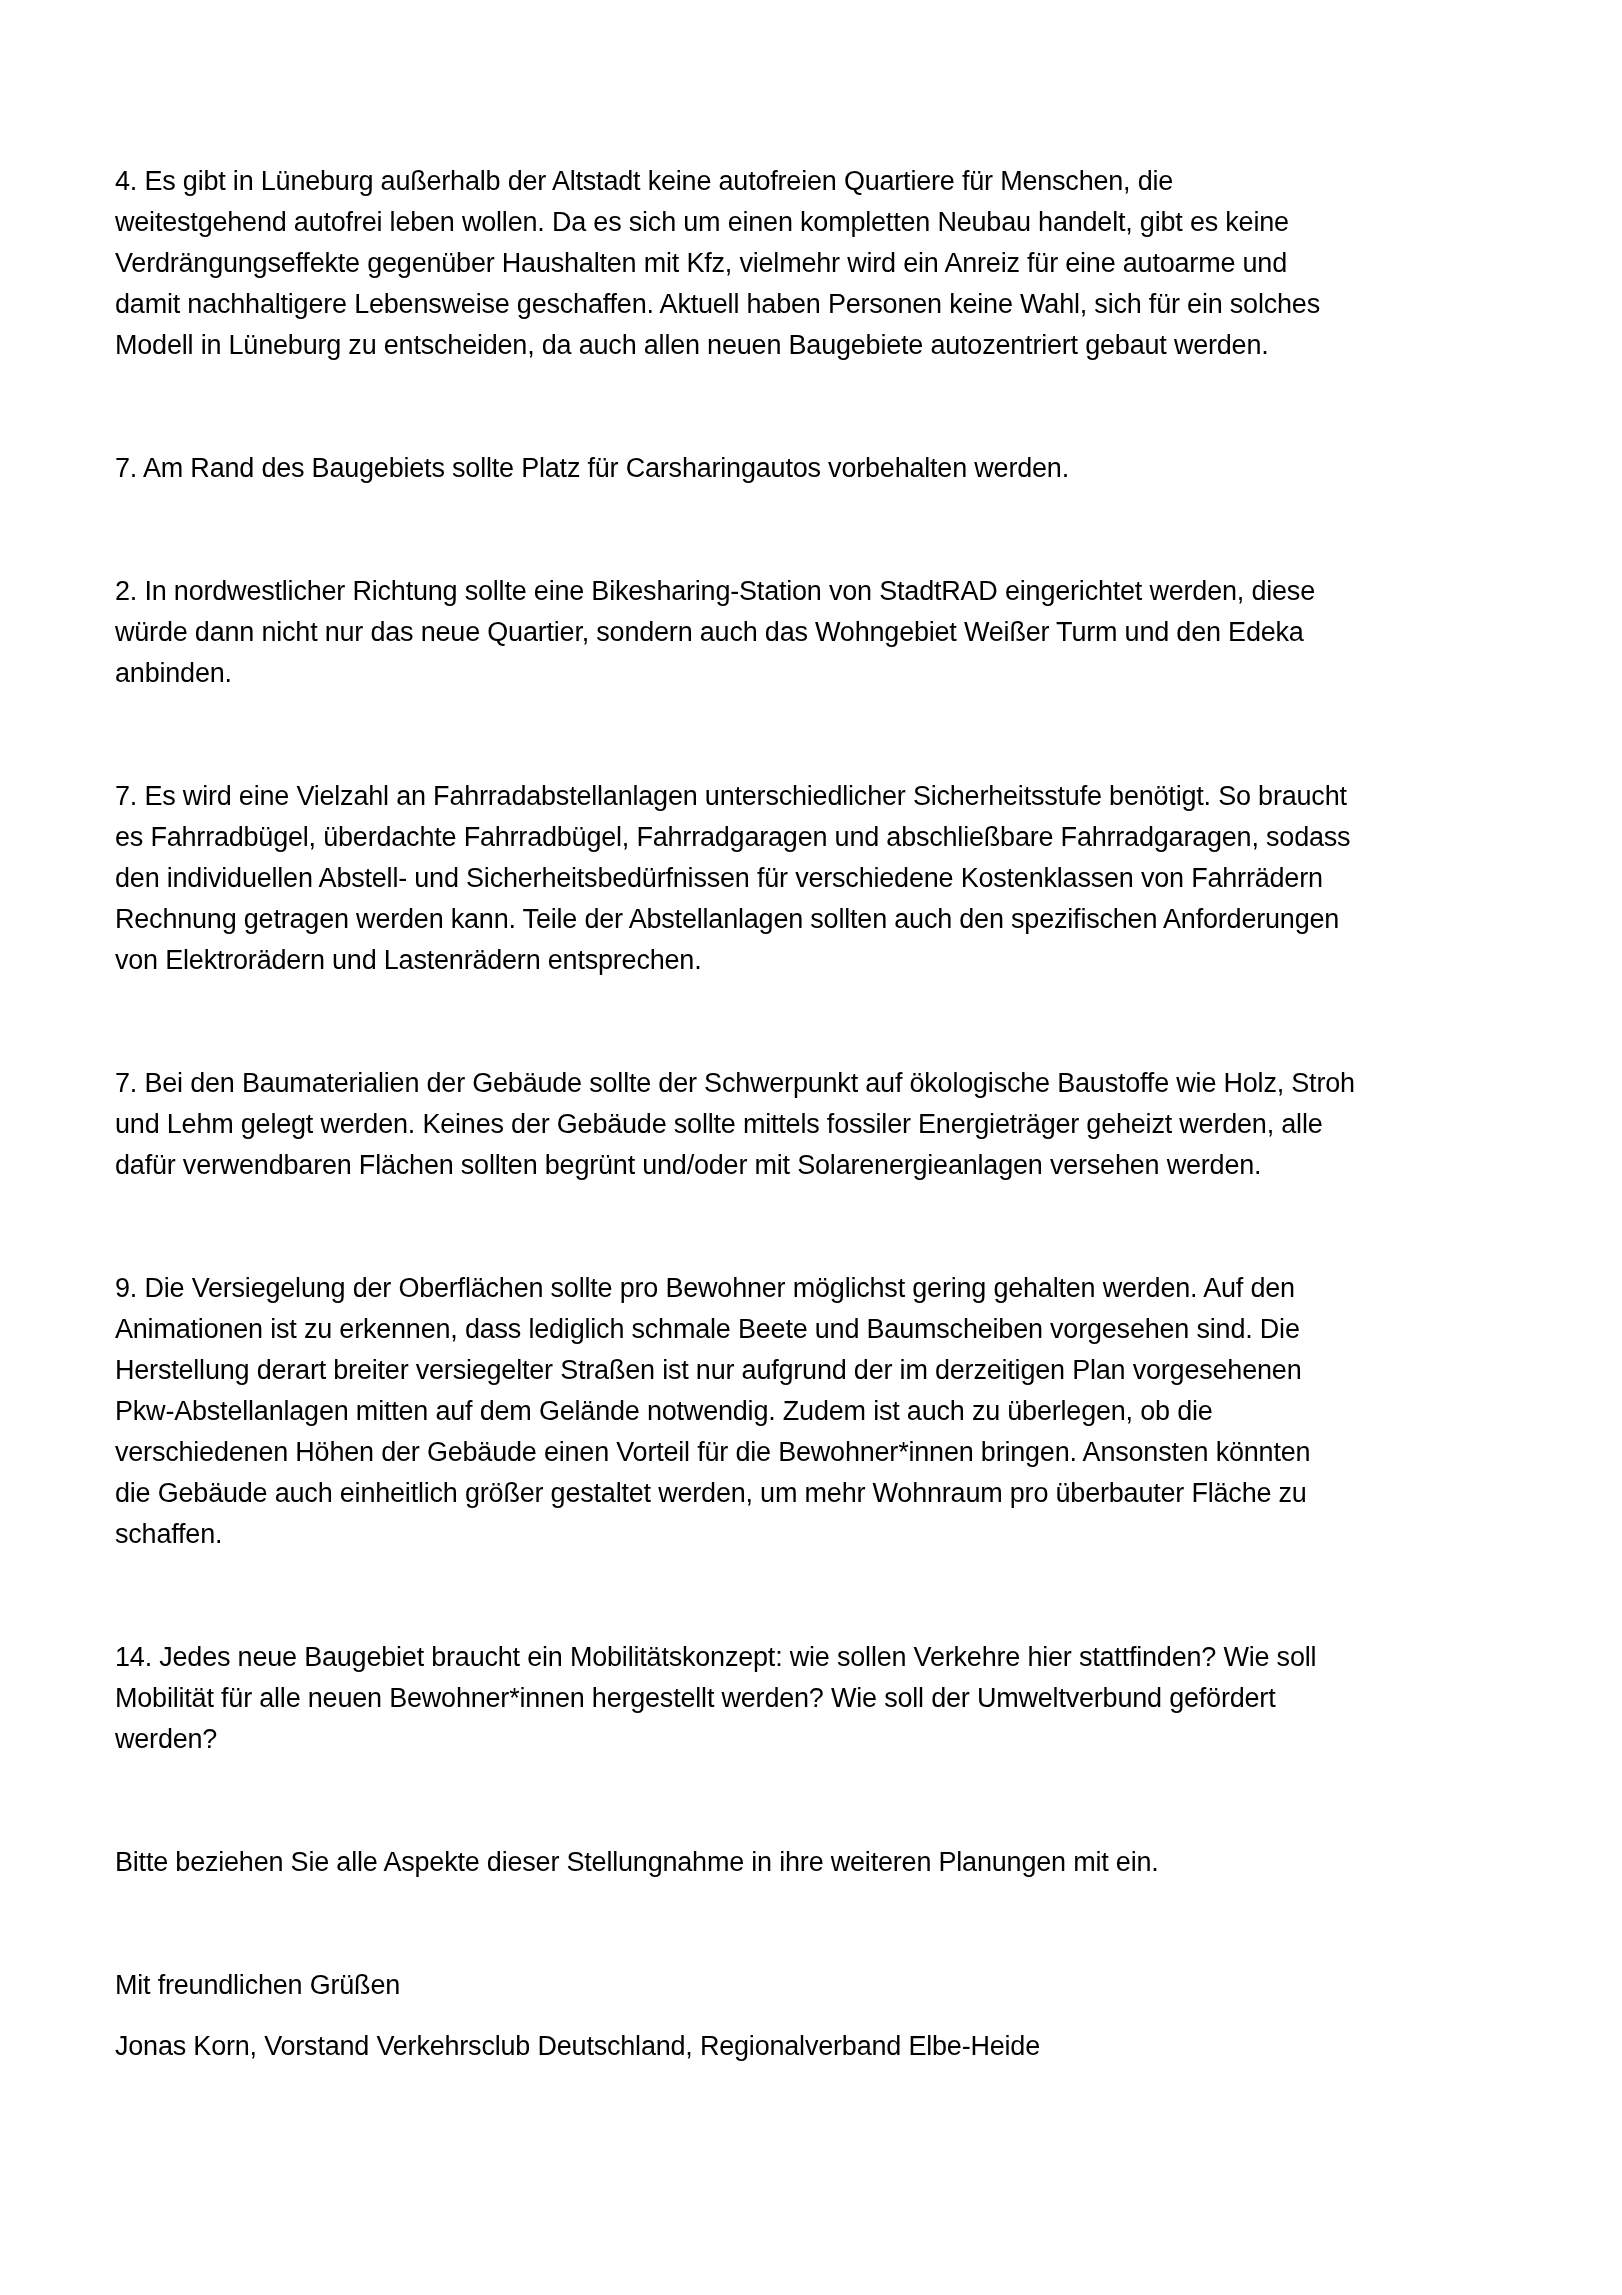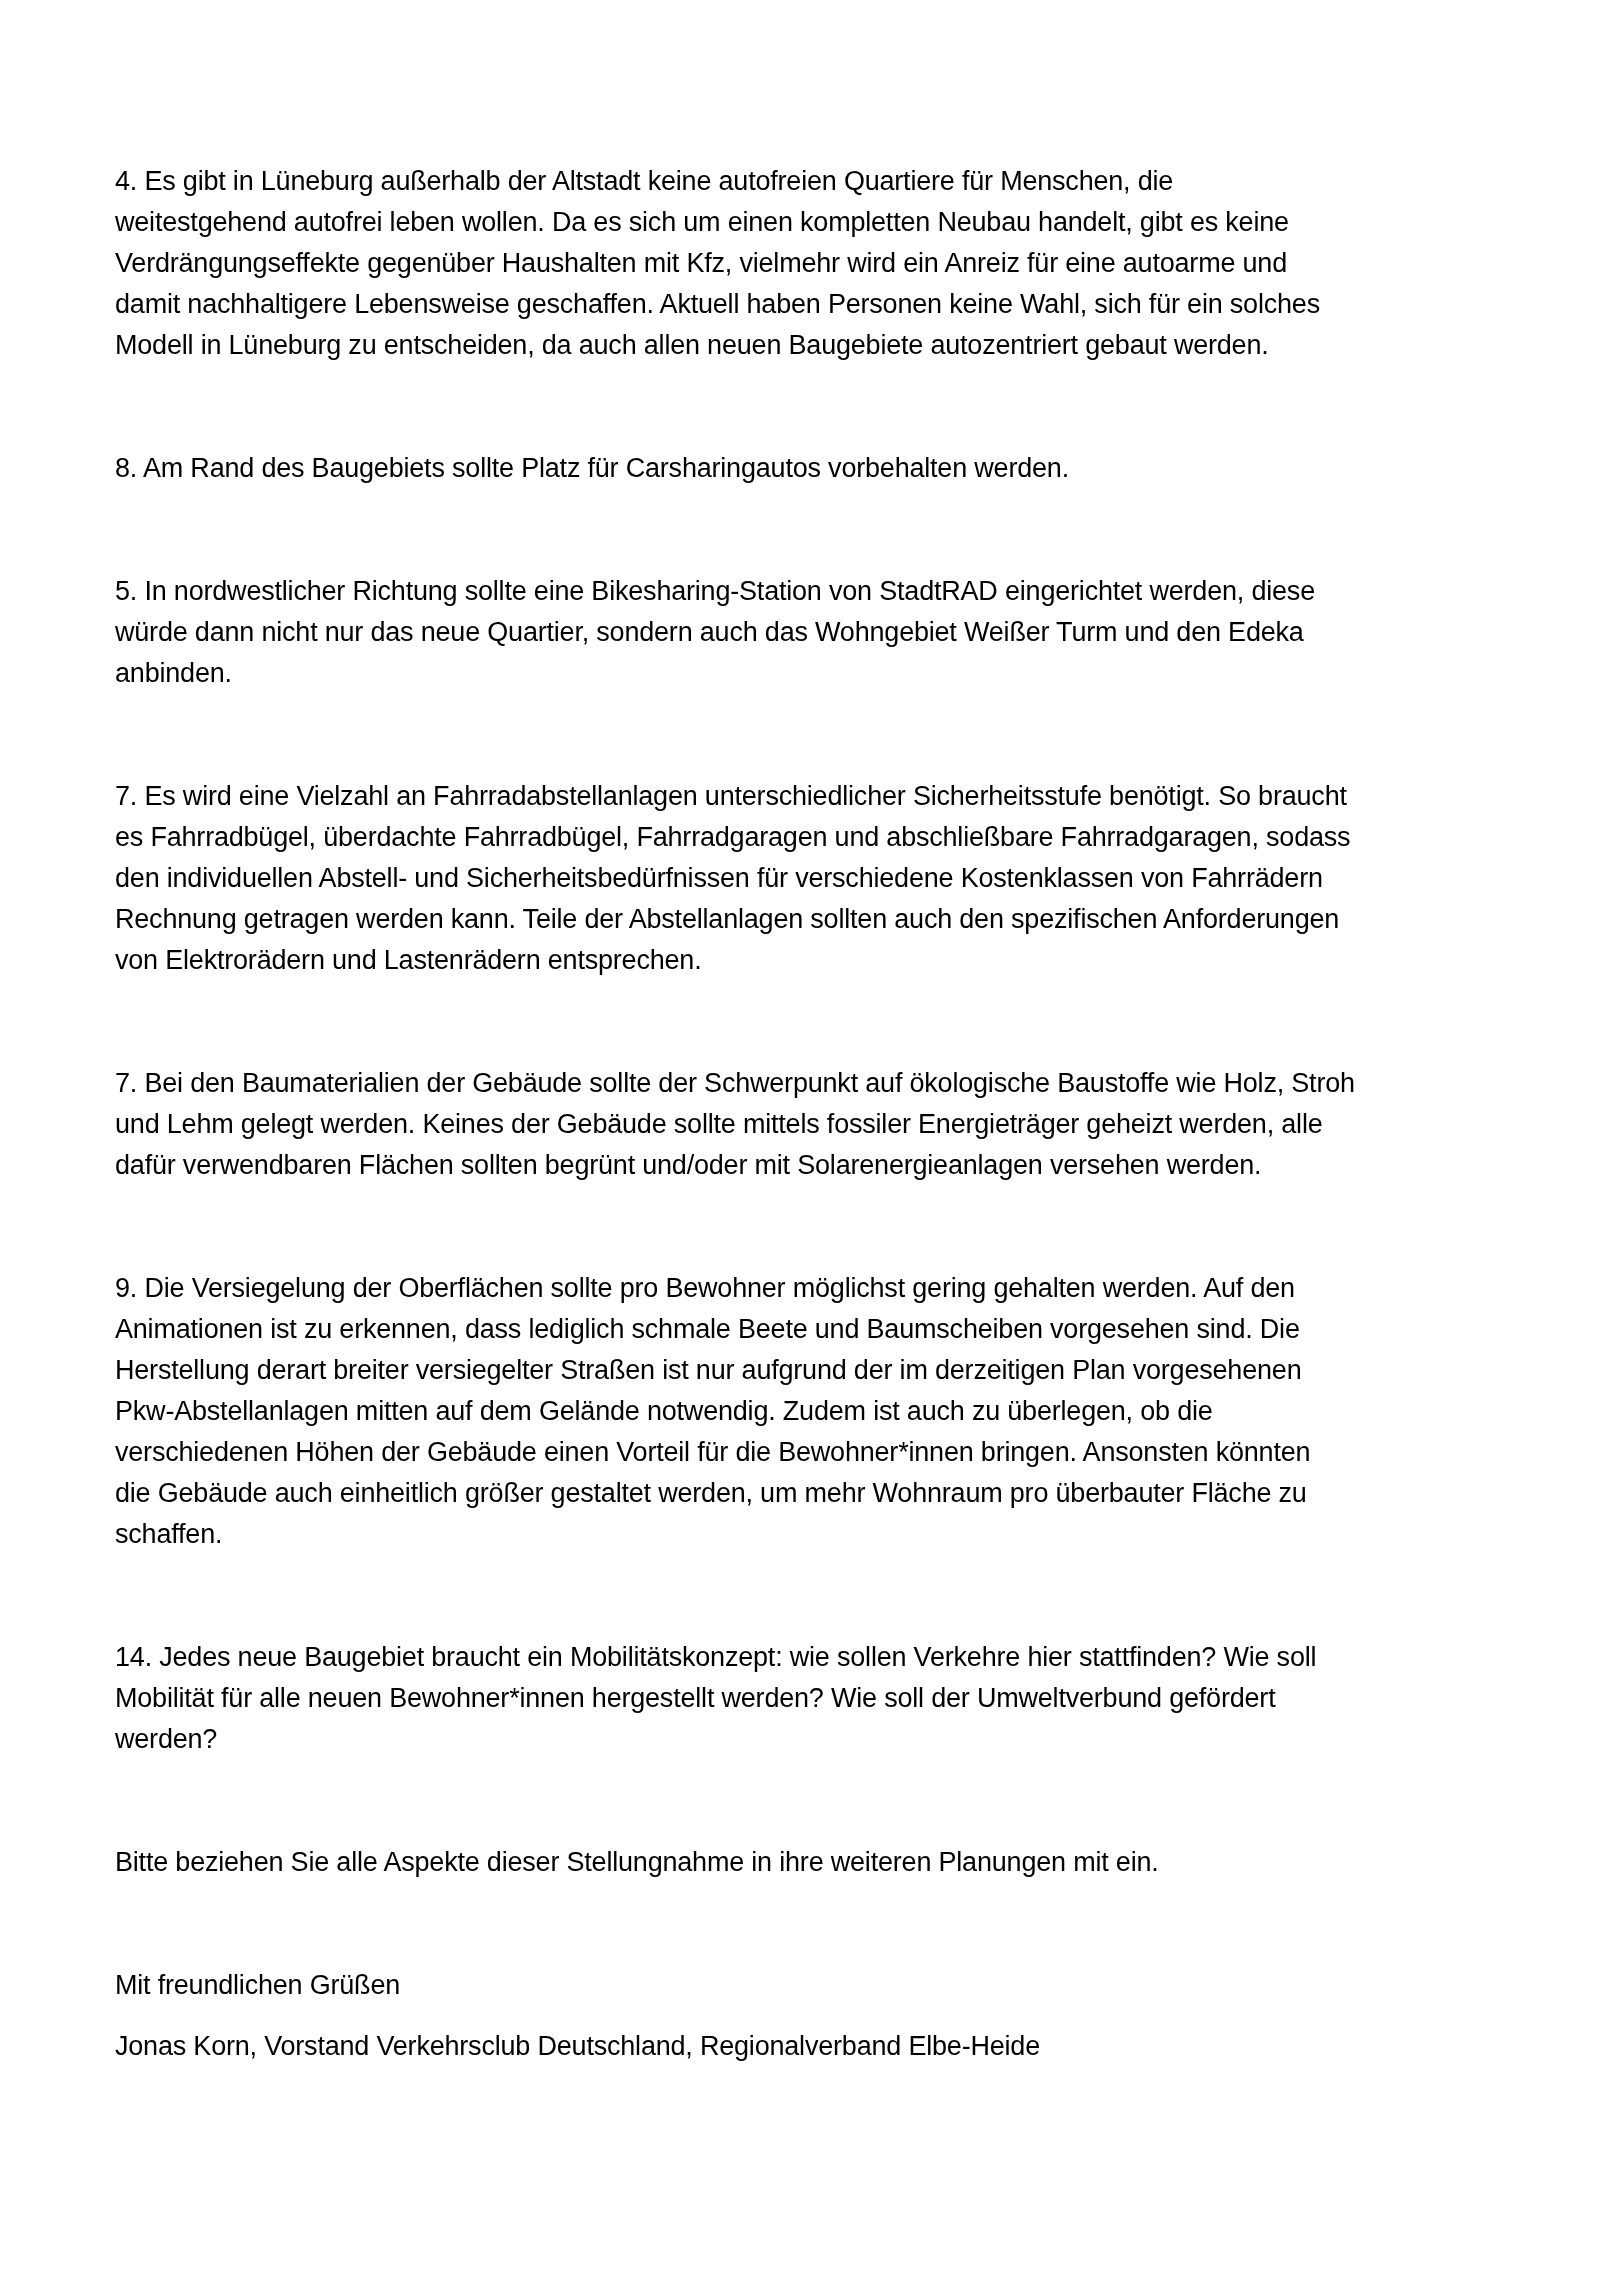--- a/index.html
+++ b/index.html
@@ -45,22 +45,22 @@
 </head>
 <body>
 
 <div class="page">
   <div class="content">
     <p class="para">4. Es gibt in Lüneburg außerhalb der Altstadt keine autofreien Quartiere für Menschen, die
 weitestgehend autofrei leben wollen. Da es sich um einen kompletten Neubau handelt, gibt es keine
 Verdrängungseffekte gegenüber Haushalten mit Kfz, vielmehr wird ein Anreiz für eine autoarme und
 damit nachhaltigere Lebensweise geschaffen. Aktuell haben Personen keine Wahl, sich für ein solches
 Modell in Lüneburg zu entscheiden, da auch allen neuen Baugebiete autozentriert gebaut werden.</p>
-    <p class="para">8. Am Rand des Baugebiets sollte Platz für Carsharingautos vorbehalten werden.</p>
-    <p class="para">5. In nordwestlicher Richtung sollte eine Bikesharing-Station von StadtRAD eingerichtet werden, diese
+    <p class="para">7. Am Rand des Baugebiets sollte Platz für Carsharingautos vorbehalten werden.</p>
+    <p class="para">2. In nordwestlicher Richtung sollte eine Bikesharing-Station von StadtRAD eingerichtet werden, diese
 würde dann nicht nur das neue Quartier, sondern auch das Wohngebiet Weißer Turm und den Edeka
 anbinden.</p>
     <p class="para">7. Es wird eine Vielzahl an Fahrradabstellanlagen unterschiedlicher Sicherheitsstufe benötigt. So braucht
 es Fahrradbügel, überdachte Fahrradbügel, Fahrradgaragen und abschließbare Fahrradgaragen, sodass
 den individuellen Abstell- und Sicherheitsbedürfnissen für verschiedene Kostenklassen von Fahrrädern
 Rechnung getragen werden kann. Teile der Abstellanlagen sollten auch den spezifischen Anforderungen
 von Elektrorädern und Lastenrädern entsprechen.</p>
     <p class="para">7. Bei den Baumaterialien der Gebäude sollte der Schwerpunkt auf ökologische Baustoffe wie Holz, Stroh
 und Lehm gelegt werden. Keines der Gebäude sollte mittels fossiler Energieträger geheizt werden, alle
 dafür verwendbaren Flächen sollten begrünt und/oder mit Solarenergieanlagen versehen werden.</p>

